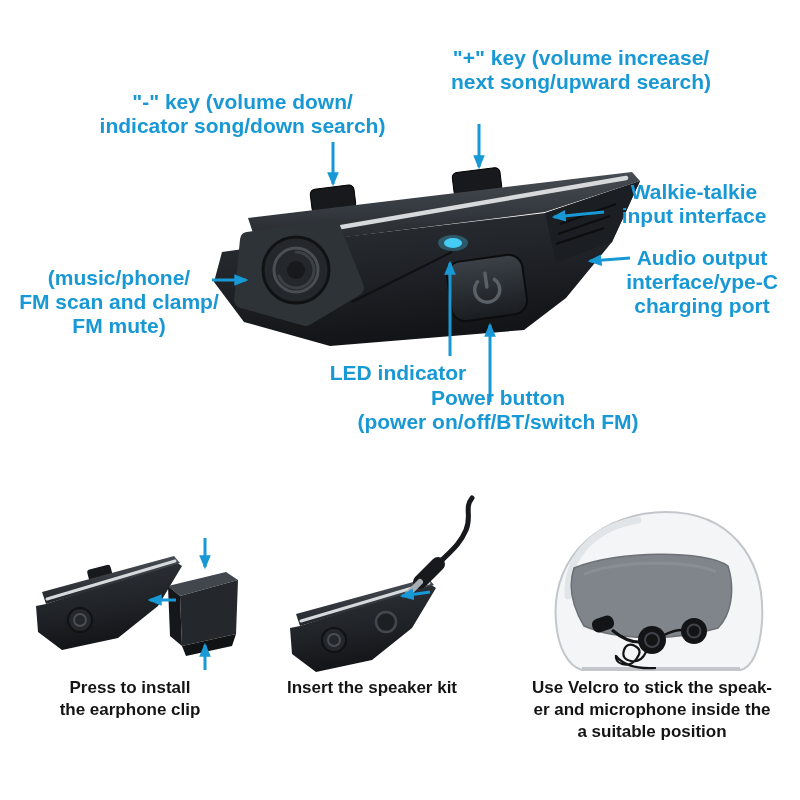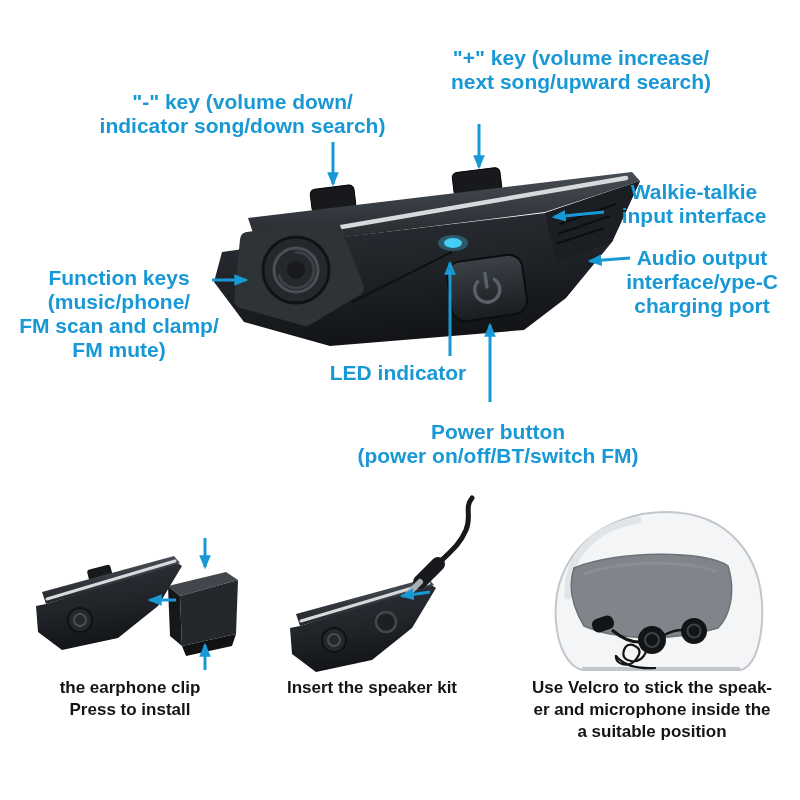--- a/index.html
+++ b/index.html
@@ -7,21 +7,21 @@
   .art{position:absolute;left:0;top:0;}
   .callout{position:absolute;color:var(--accent,#1898d5);font-weight:bold;font-size:21px;line-height:24px;text-align:center;}
   .caption{position:absolute;color:var(--caption,#141414);font-weight:bold;font-size:17px;line-height:22px;text-align:center;}
   .ln{display:block;white-space:nowrap;}
   .co-minus{left:60px;top:90px;width:365px;}
   .co-plus{left:425px;top:46px;width:312px;}
   .co-walkie{left:598px;top:180px;width:192px;}
   .co-audio{left:612px;top:246px;width:180px;}
   .co-func{left:18px;top:266px;width:202px;}
   .co-led{left:322px;top:361px;width:152px;}
-  .co-power{left:330px;top:420px;width:336px;}
+  .co-power{left:330px;top:386px;width:336px;}
   .cap-1{left:28px;top:677px;width:204px;}
   .cap-2{left:262px;top:677px;width:220px;}
   .cap-3{left:518px;top:677px;width:268px;}
   .arrow{stroke:var(--accent,#1898d5);stroke-width:3;fill:none;}
   .ah{fill:var(--accent,#1898d5);}
 </style>
 </head>
 <body>
 
 <div class="stage">
@@ -150,36 +150,35 @@
   <div class="callout co-walkie">
     <span class="ln">Walkie-talkie</span>
     <span class="ln">input interface</span>
   </div>
   <div class="callout co-audio">
     <span class="ln">Audio output</span>
     <span class="ln">interface/ype-C</span>
     <span class="ln">charging port</span>
   </div>
   <div class="callout co-func">
-    <span class="ln">Function keys</span>
     <span class="ln">(music/phone/</span>
     <span class="ln">FM scan and clamp/</span>
     <span class="ln">FM mute)</span>
   </div>
   <div class="callout co-led">
     <span class="ln">LED indicator</span>
   </div>
   <div class="callout co-power">
     <span class="ln">Power button</span>
     <span class="ln">(power on/off/BT/switch FM)</span>
   </div>
 
   <div class="caption cap-1">
+    <span class="ln">Press to install</span>
     <span class="ln">the earphone clip</span>
-    <span class="ln">Press to install</span>
   </div>
   <div class="caption cap-2">
     <span class="ln">Insert the speaker kit</span>
   </div>
   <div class="caption cap-3">
     <span class="ln">Use Velcro to stick the speak-</span>
     <span class="ln">er and microphone inside the</span>
     <span class="ln">a suitable position</span>
   </div>
 

